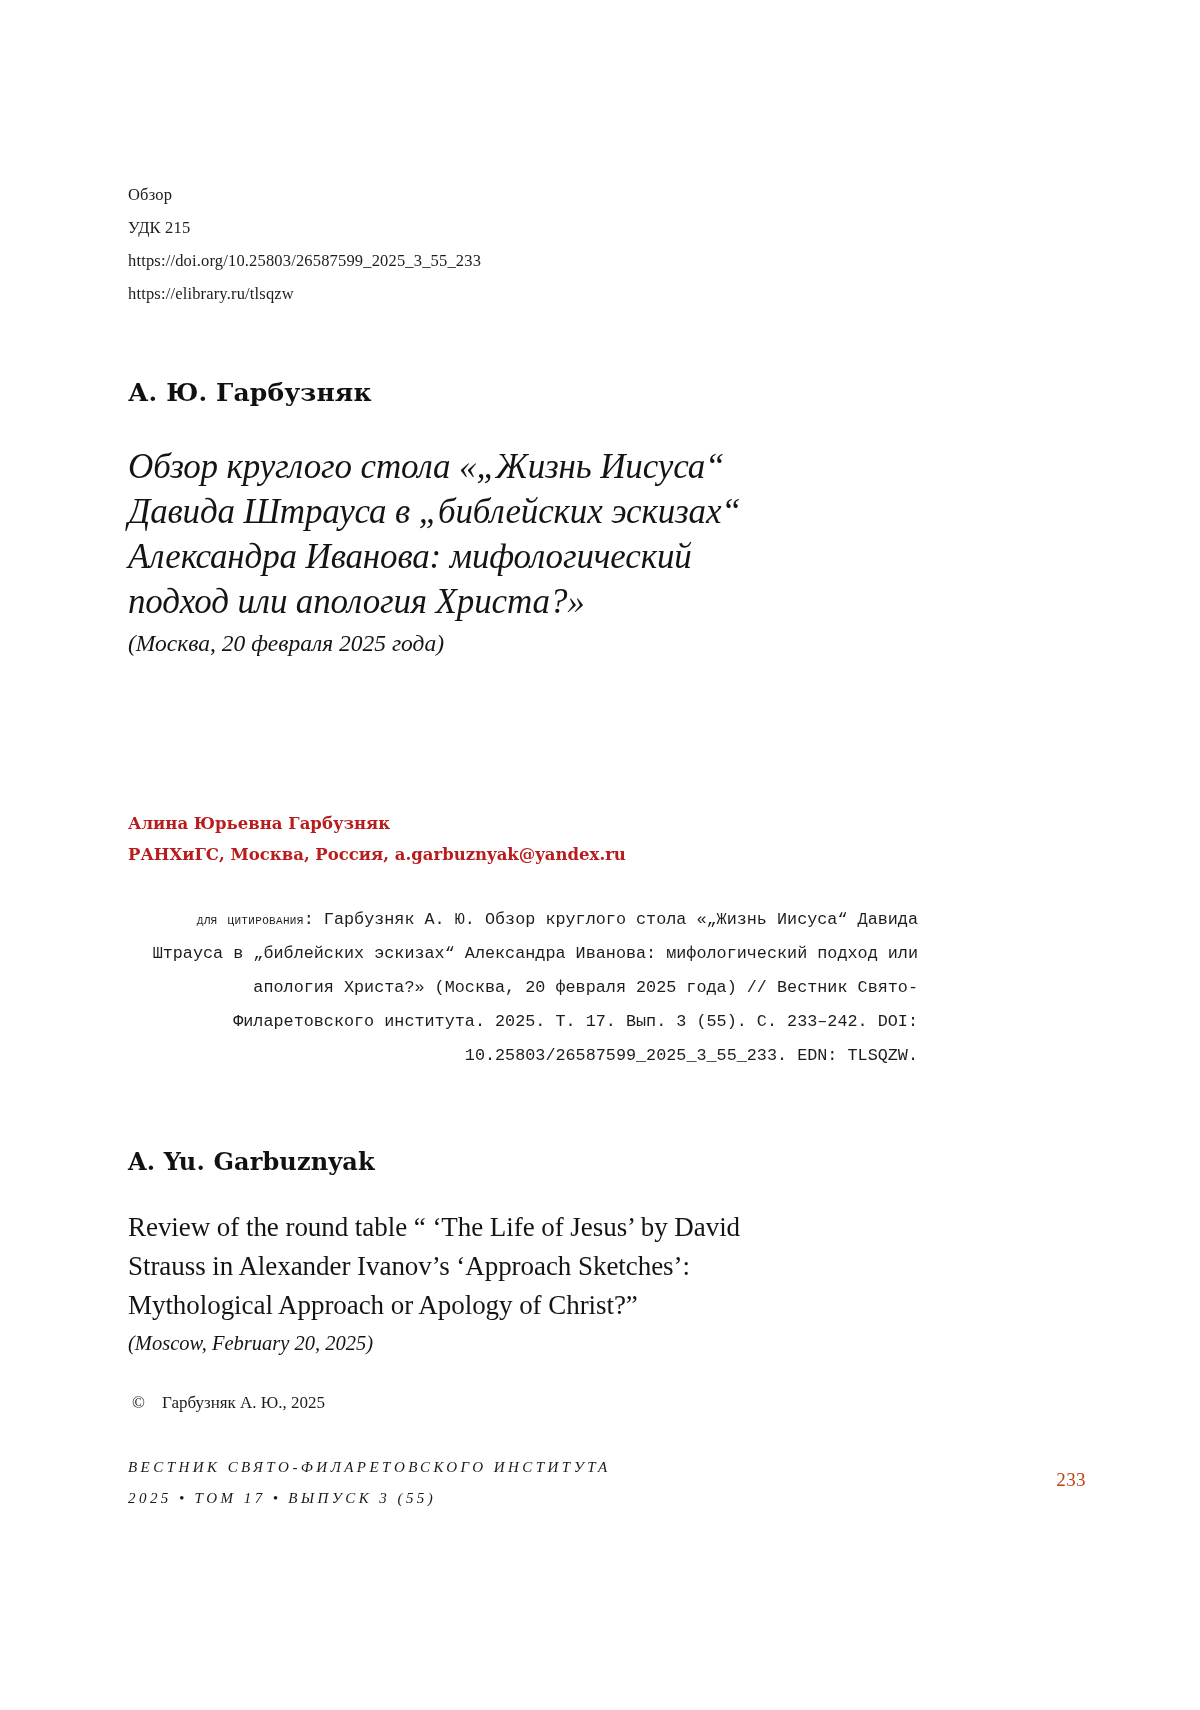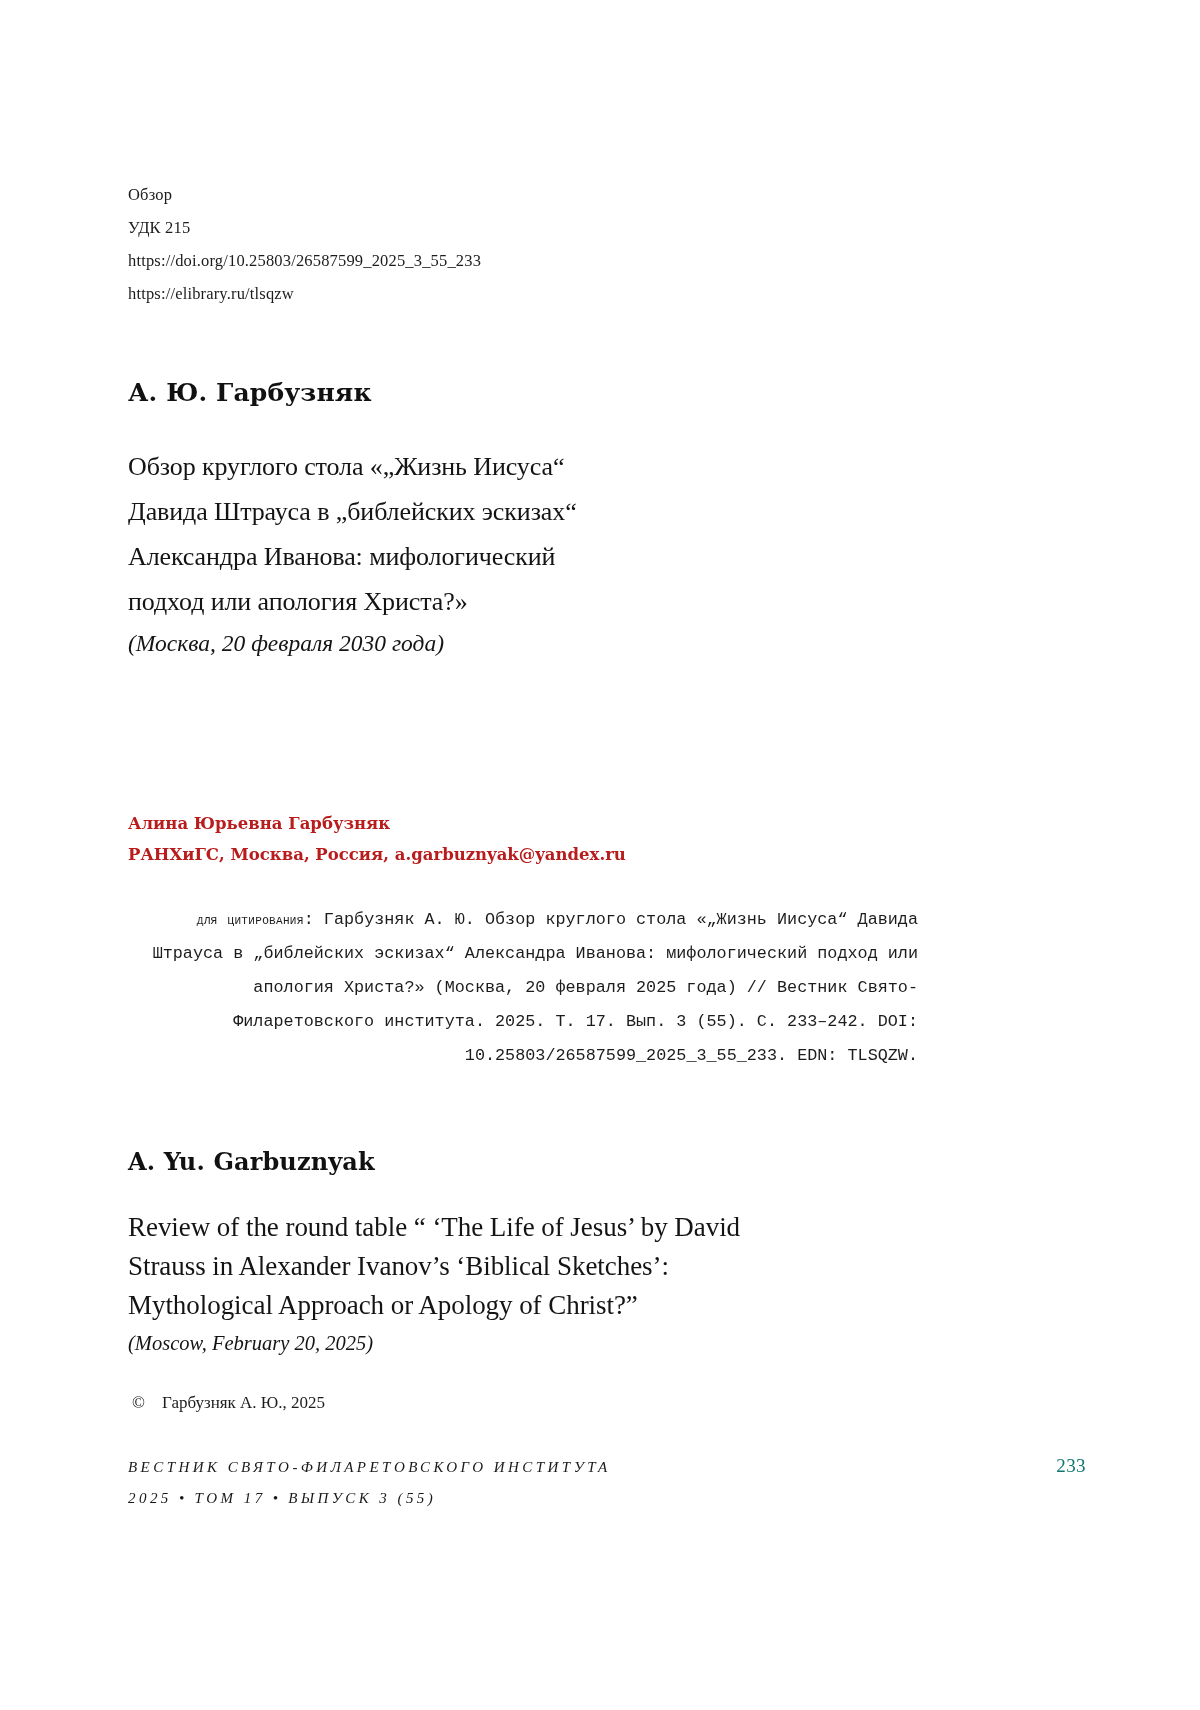--- a/index.html
+++ b/index.html
@@ -48,24 +48,25 @@
     font-family: "DejaVu Serif", serif;
     font-weight: bold;
     font-size: 25px;
     letter-spacing: 0.005em;
     color: #111;
   }
 
   
   .title-ru {
     margin-top: 37px;
-    font-size: 26px;
+    font-size: 35px;
     line-height: 45px;
     color: #141414;
     letter-spacing: -0.004em;
+    font-style: italic;
   }
   .subtitle-ru {
     margin-top: 2px;
     font-style: italic;
     font-size: 23.5px;
     line-height: 34px;
     color: #141414;
   }
 
   
@@ -140,24 +141,24 @@
     font-size: 15px;
     line-height: 31px;
     letter-spacing: 0.23em;
     text-transform: uppercase;
     color: #191919;
     font-style: italic;
   }
   .footer-page {
     position: absolute;
     right: -8px;
-    top: 3px;
+    top: 17px;
     font-size: 19px;
     letter-spacing: 0.02em;
-    color: #0f766e;
+    color: #c2410c;
   }
   .bullet { letter-spacing: 0.2em; }
 </style>
 </head>
 <body>
 
 <div class="page">
 
   <div class="content">
 
@@ -169,36 +170,36 @@
     </div>
 
     <div class="author-ru">А. Ю. Гарбузняк</div>
 
     <div class="title-ru">
       <div>Обзор круглого стола «„Жизнь Иисуса“</div>
       <div>Давида Штрауса в „библейских эскизах“</div>
       <div>Александра Иванова: мифологический</div>
       <div>подход или апология Христа?»</div>
     </div>
-    <div class="subtitle-ru">(Москва, 20 февраля 2030 года)</div>
+    <div class="subtitle-ru">(Москва, 20 февраля 2025 года)</div>
 
     <div class="affil">
       <div>Алина Юрьевна Гарбузняк</div>
       <div>РАНХиГС, Москва, Россия, a.garbuznyak@yandex.ru</div>
     </div>
 
     <div class="citation">
       <span class="smallcaps">для цитирования</span><span>: Гарбузняк А. Ю. Обзор круглого стола «„Жизнь Иисуса“ Давида Штрауса в „библейских эскизах“ Александра Иванова: мифологический подход или апология Христа?» (Москва, 20 февраля 2025 года) // Вестник Свято-Филаретовского института. 2025. Т. 17. Вып. 3 (55). С. 233–242. DOI: 10.25803/26587599_2025_3_55_233. EDN: TLSQZW.</span>
     </div>
 
     <div class="author-en">A. Yu. Garbuznyak</div>
 
     <div class="title-en">
       <div>Review of the round table “ ‘The Life of Jesus’ by David</div>
-      <div>Strauss in Alexander Ivanov’s ‘Biblical Sketches’:</div>
+      <div>Strauss in Alexander Ivanov’s ‘Approach Sketches’:</div>
       <div>Mythological Approach or Apology of Christ?”</div>
     </div>
     <div class="subtitle-en">(Moscow, February 20, 2025)</div>
 
   </div>
 
   <div class="copyright">
     <span class="sym">©</span><span>Гарбузняк А. Ю., 2025</span>
   </div>
 

